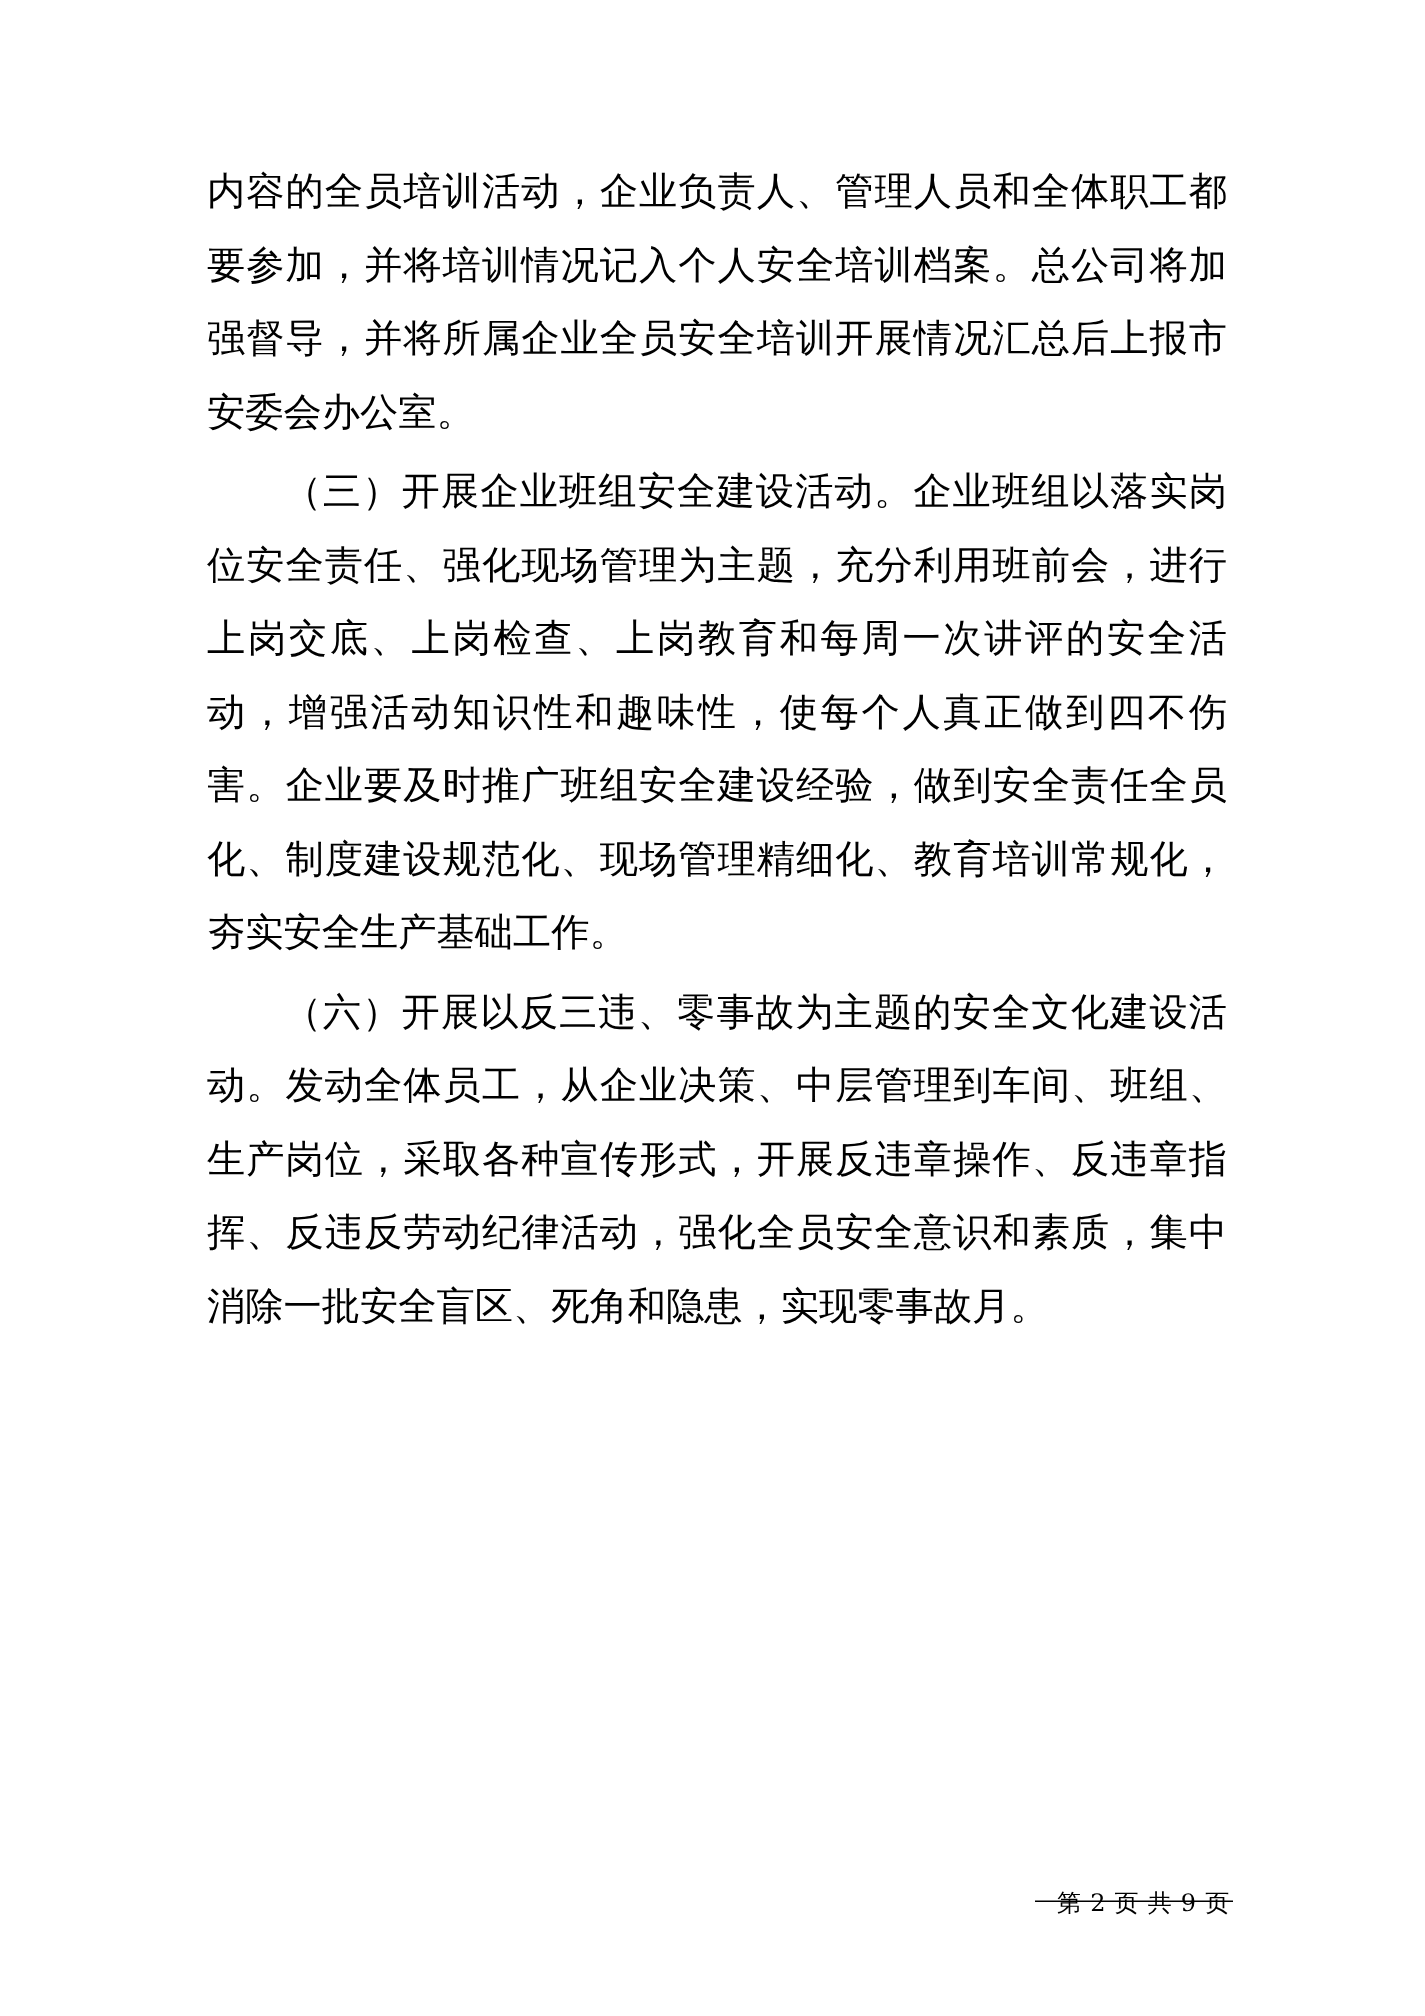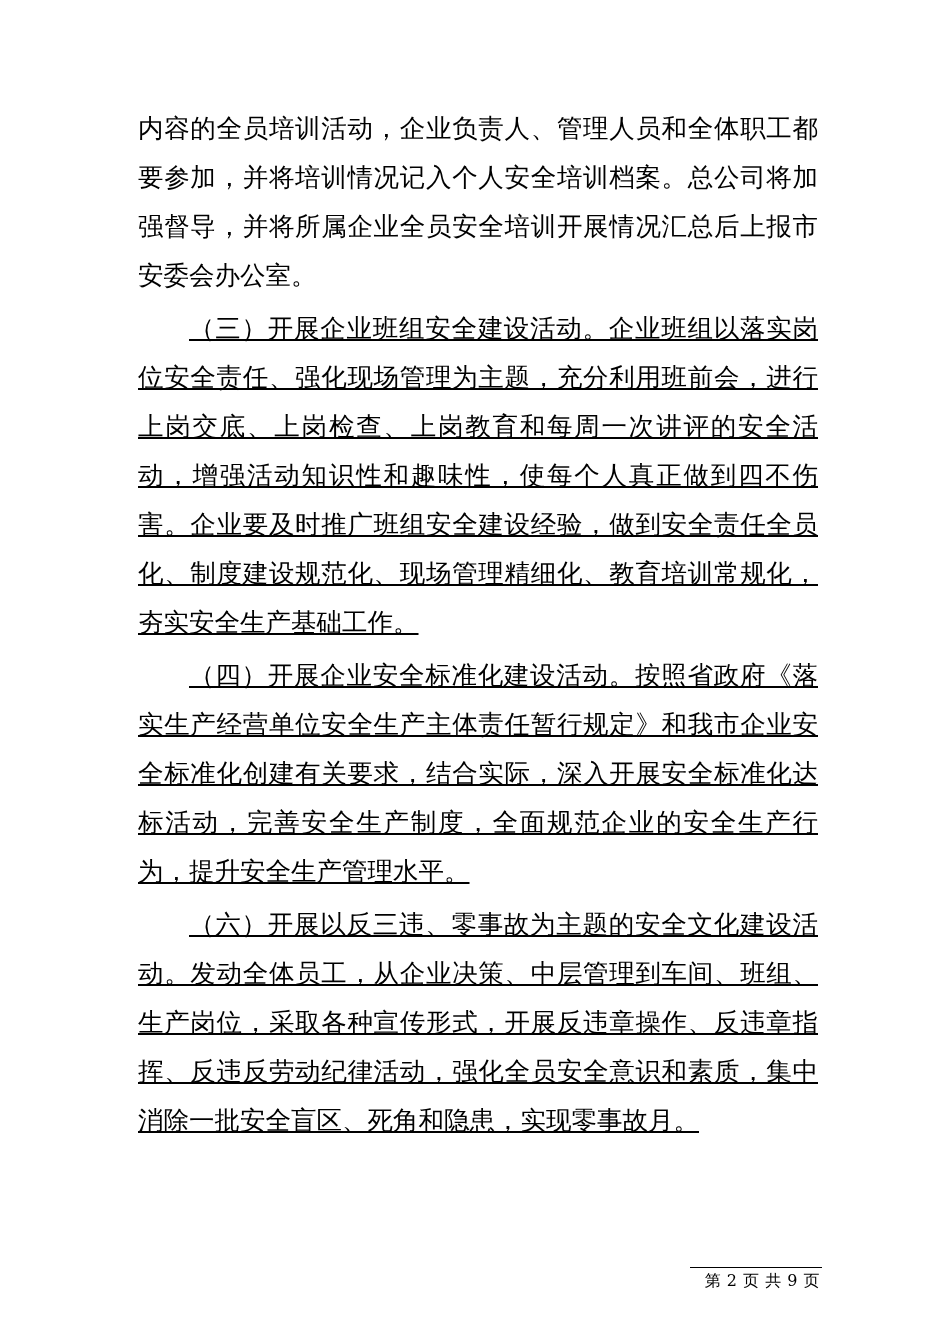--- a/index.html
+++ b/index.html
@@ -27,26 +27,25 @@
     font-size: 25.5px;
     line-height: 49px;
     color: #000000;
     text-align: justify;
     text-justify: inter-ideograph;
     letter-spacing: 0px;
     font-family: "DejaVu Serif", "Liberation Serif", serif;
   }
   p.indent {
     text-indent: 51px;
-    text-decoration: underline;
   }
   .footer {
     position: absolute;
     right: 130px;
-    bottom: 52px;
+    bottom: 64px;
     font-size: 16px;
     color: #000000;
     font-family: "DejaVu Serif", "Liberation Serif", serif;
     letter-spacing: 0.5px;
   }
   .footer-line {
     position: absolute;
     right: 128px;
     bottom: 76px;
     width: 132px;
@@ -54,19 +53,18 @@
     background: #000000;
   }
 </style>
 </head>
 <body>
 
 <div class="page">
   <div class="content">
     <p>内容的全员培训活动，企业负责人、管理人员和全体职工都要参加，并将培训情况记入个人安全培训档案。总公司将加强督导，并将所属企业全员安全培训开展情况汇总后上报市安委会办公室。</p>
     <p class="indent">（三）开展企业班组安全建设活动。企业班组以落实岗位安全责任、强化现场管理为主题，充分利用班前会，进行上岗交底、上岗检查、上岗教育和每周一次讲评的安全活动，增强活动知识性和趣味性，使每个人真正做到四不伤害。企业要及时推广班组安全建设经验，做到安全责任全员化、制度建设规范化、现场管理精细化、教育培训常规化，夯实安全生产基础工作。</p>
-    <p class="indent">（四）开展企业安全标准化建设活动。按照省政府《落实生产经营单位安全生产主体责任暂行规定》和我市企业安全标准化创建有关要求，结合实际，深入开展安全标准化达标活动，完善安全生产制度，全面规范企业的安全生产行为，提升安全生产管理水平。</p>
     <p class="indent">（六）开展以反三违、零事故为主题的安全文化建设活动。发动全体员工，从企业决策、中层管理到车间、班组、生产岗位，采取各种宣传形式，开展反违章操作、反违章指挥、反违反劳动纪律活动，强化全员安全意识和素质，集中消除一批安全盲区、死角和隐患，实现零事故月。</p>
 
   </div>
   <div class="footer-line"></div>
   <div class="footer">第 2 页 共 9 页</div>
 </div>
 
 </body></html>

